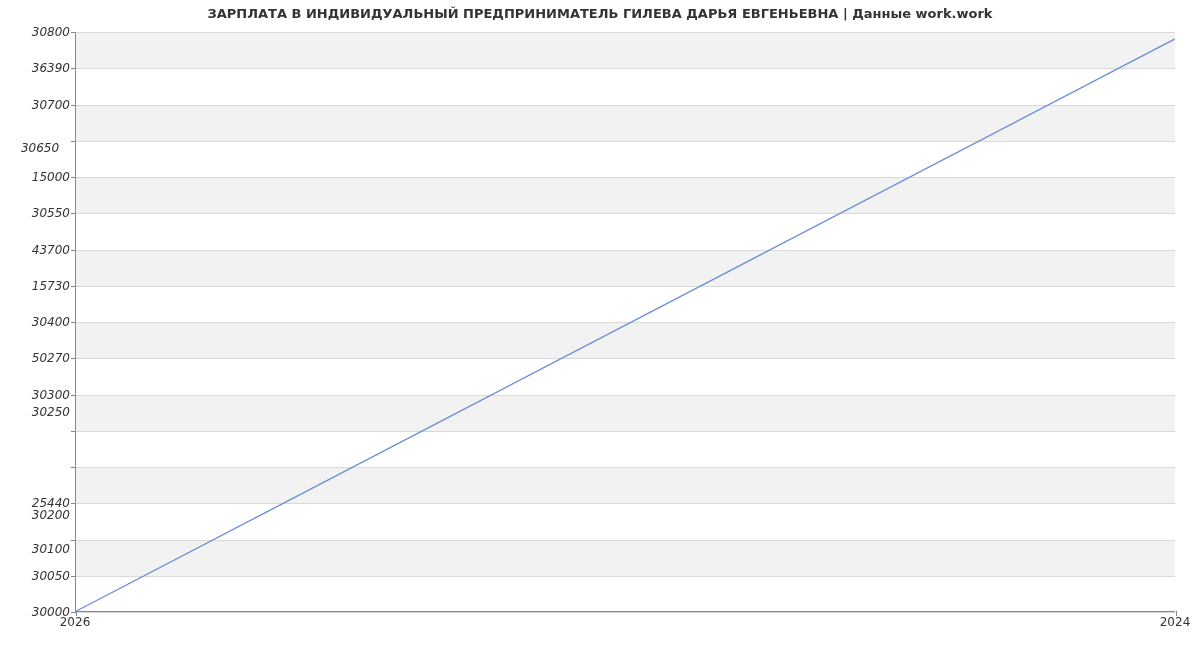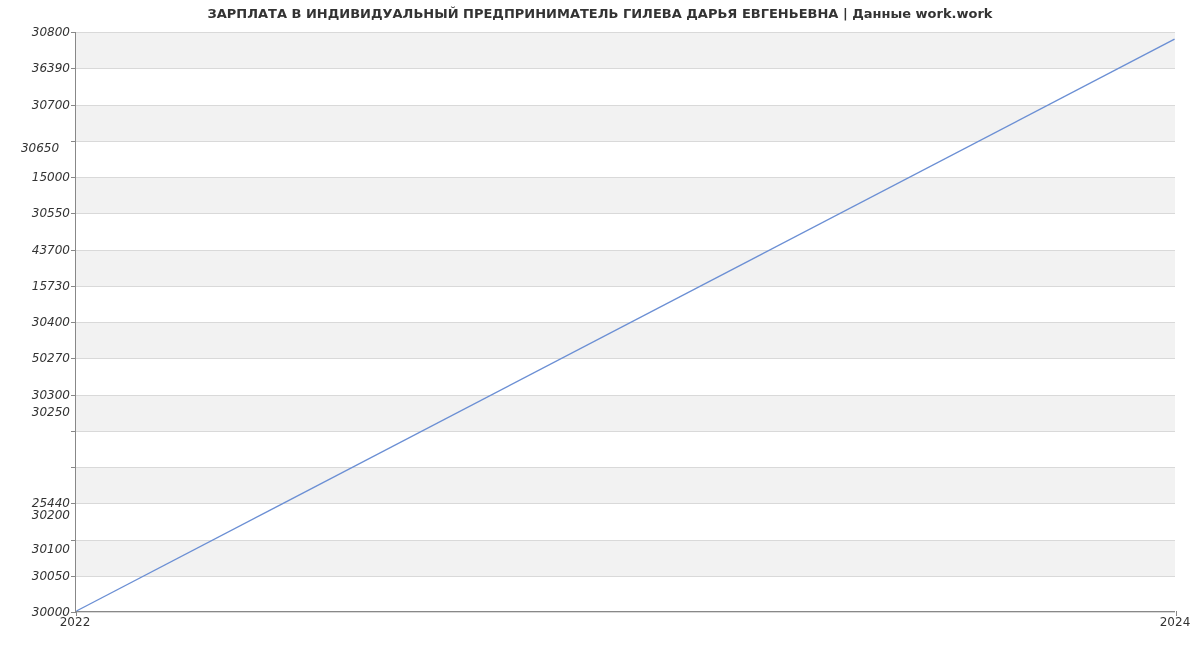--- a/index.html
+++ b/index.html
@@ -155,15 +155,15 @@
     <div class="ytick-label" style="top: 358.25px;">50270</div>
     <div class="ytick-label" style="top: 322px;">30400</div>
     <div class="ytick-label" style="top: 285.75px;">15730</div>
     <div class="ytick-label" style="top: 249.5px;">43700</div>
     <div class="ytick-label" style="top: 213.25px;">30550</div>
     <div class="ytick-label" style="top: 177px;">15000</div>
     <div class="ytick-label" style="top: 148px; text-align: center;">30650</div>
     <div class="ytick-label" style="top: 104.5px;">30700</div>
     <div class="ytick-label" style="top: 68.25px;">36390</div>
     <div class="ytick-label" style="top: 32px;">30800</div>
-    <div class="xtick-label" style="left: 75px;">2022</div>
+    <div class="xtick-label" style="left: 75px;">2026</div>
     <div class="xtick-label" style="left: 1175px;">2024</div>
   </div>
 
 </body></html>

